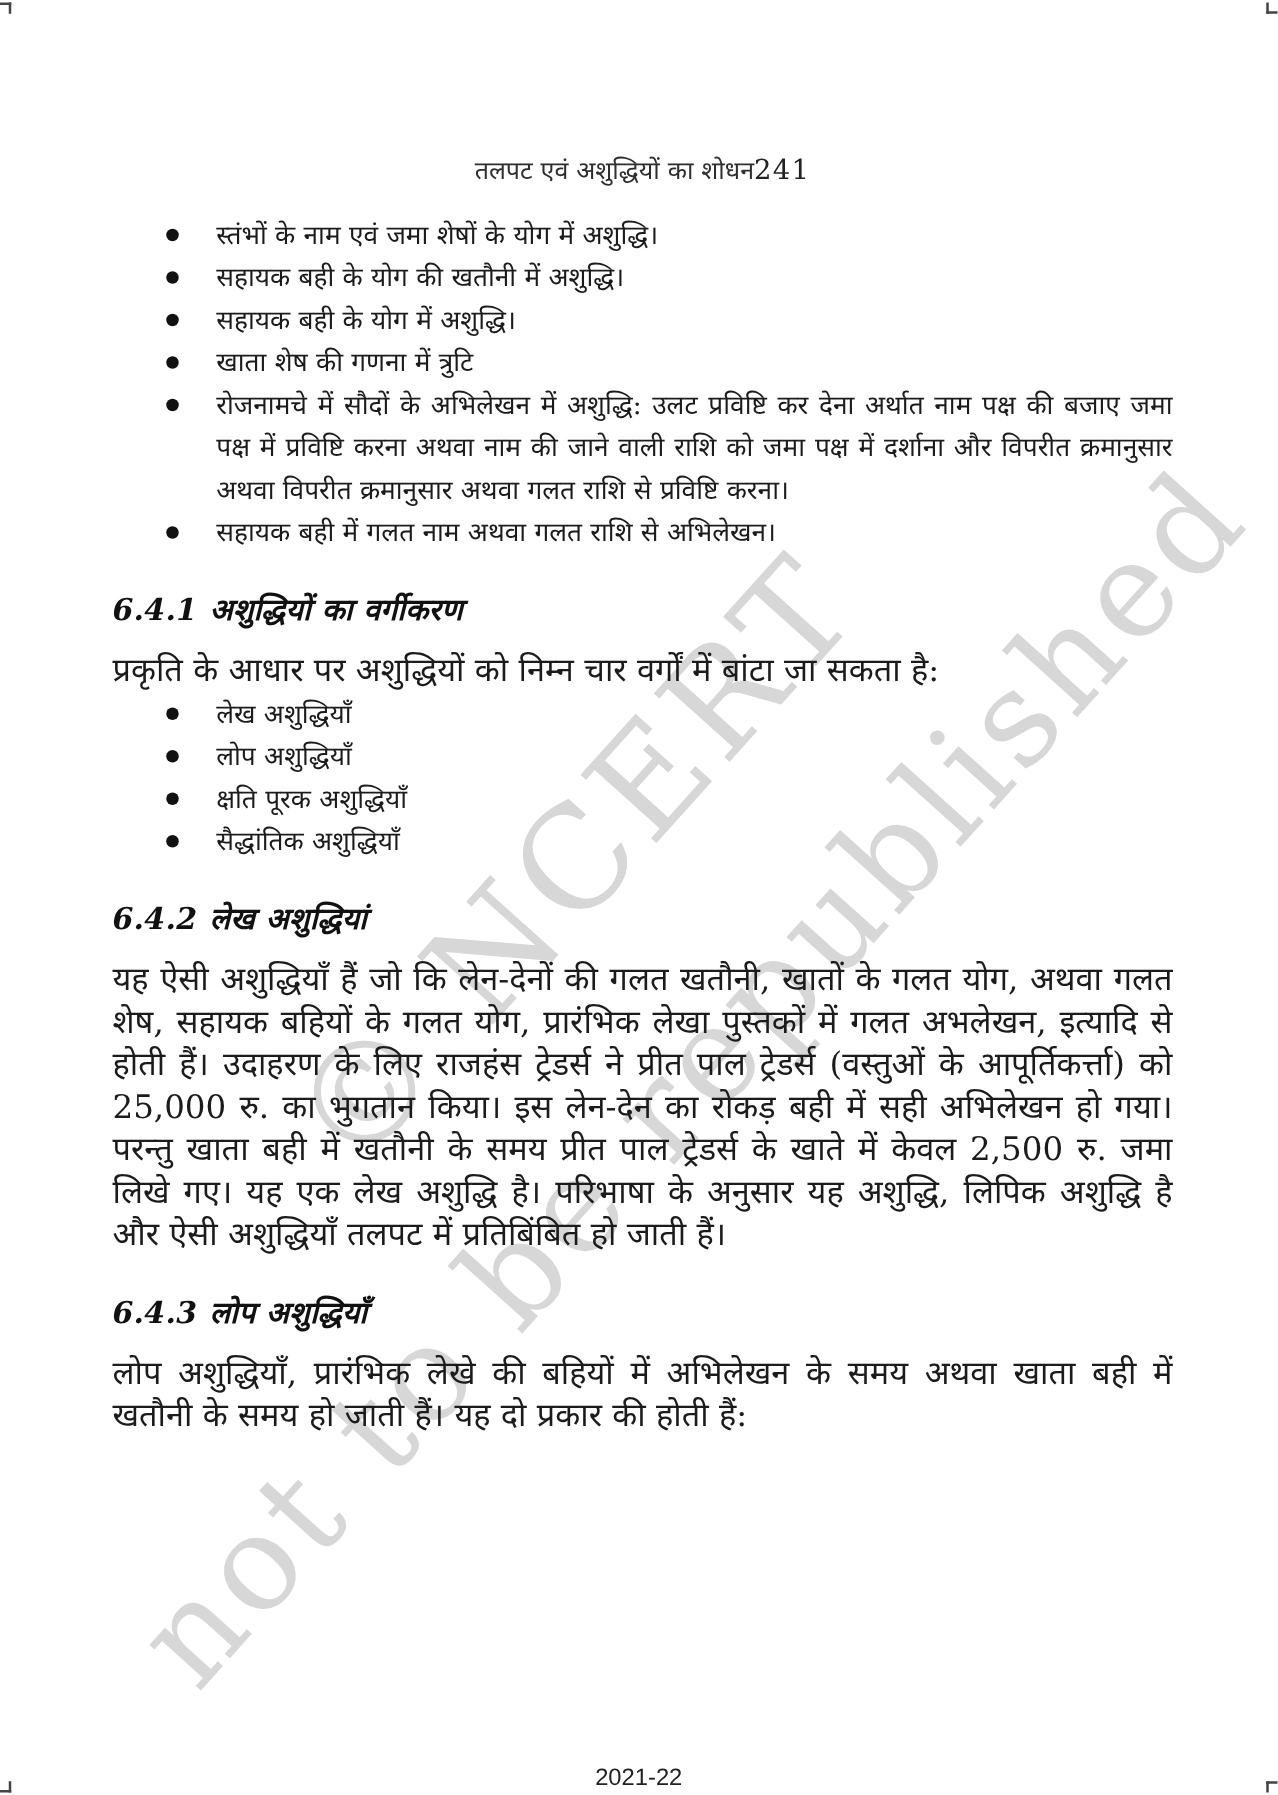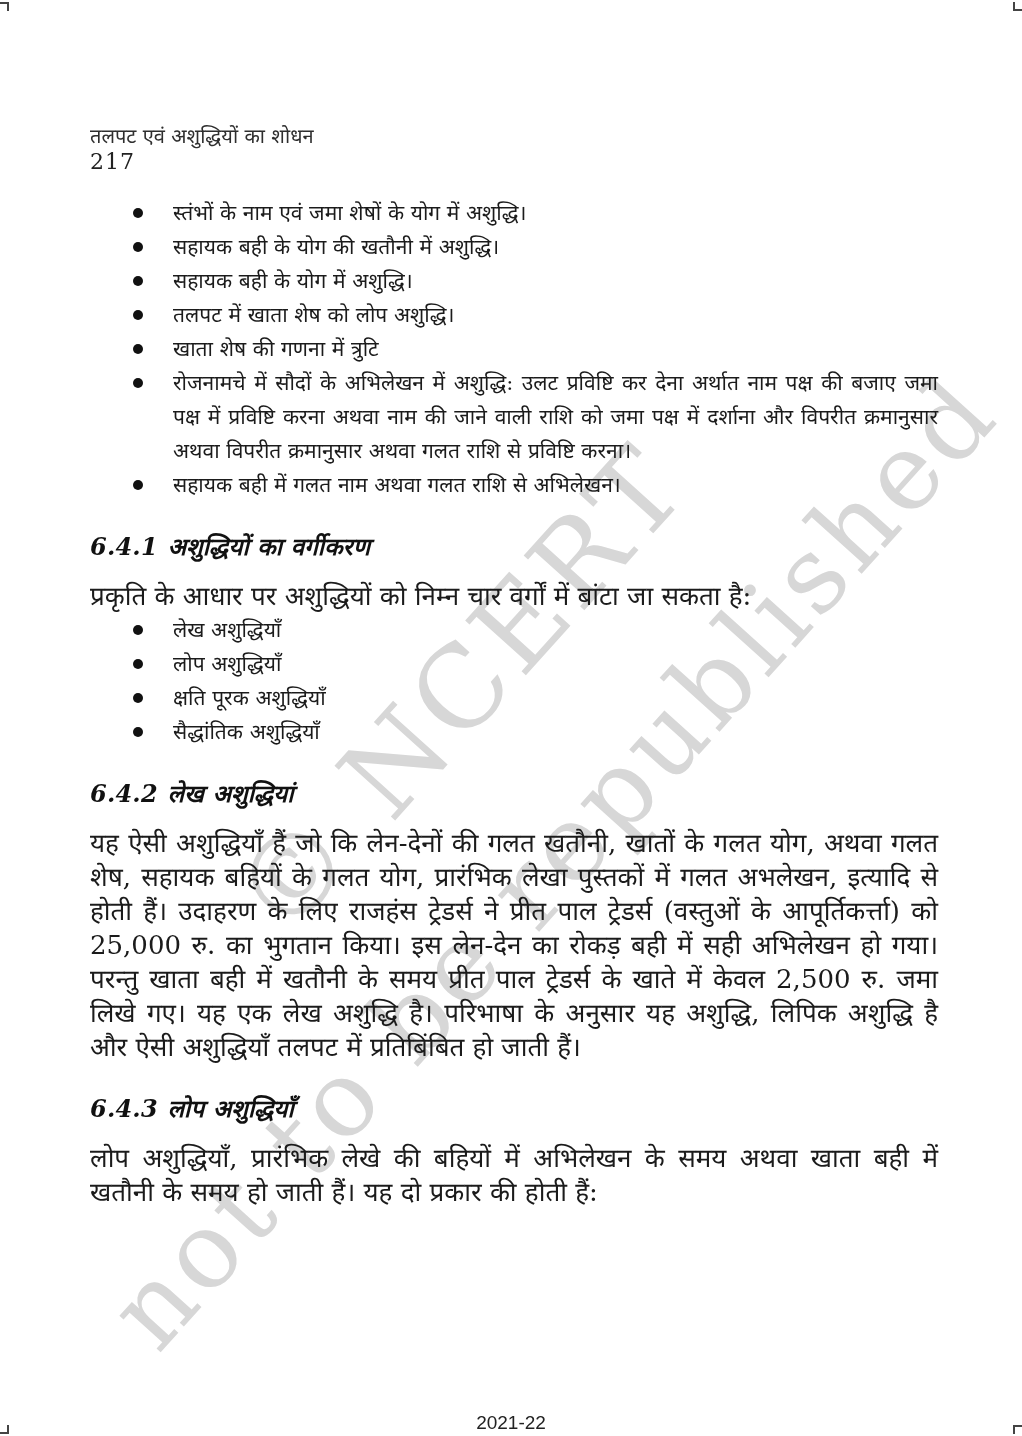--- a/index.html
+++ b/index.html
@@ -38,21 +38,20 @@
     position: absolute;
     left: 90px; top: 122px;
     width: 848px;
     z-index: 1;
   }
   .running-head {
     display: flex;
     justify-content: center;
     align-items: baseline;
     margin-bottom: 22px;
-    flex-direction: column;
   }
   .running-head .title {
     font-size: 20px;
     color: #2e2e2e;
   }
   .running-head .pageno {
     font-size: 22px;
     color: #222222;
     letter-spacing: 1px;
   }
@@ -118,39 +117,35 @@
 
 <div class="crop crop-tl"></div>
 <div class="crop crop-tr"></div>
 <div class="crop crop-bl"></div>
 <div class="crop crop-br"></div>
 
 <div class="content">
 
   <div class="running-head">
     <span class="title">तलपट एवं अशुद्धियों का शोधन</span>
-    <span class="pageno">217</span>
+    <span class="pageno">241</span>
   </div>
 
   <ul class="dot-list body-text">
     <li>
       <span class="bullet"></span>
       <span class="li-text">स्तंभों के नाम एवं जमा शेषों के योग में अशुद्धि।</span>
     </li>
     <li>
       <span class="bullet"></span>
       <span class="li-text">सहायक बही के योग की खतौनी में अशुद्धि।</span>
     </li>
     <li>
       <span class="bullet"></span>
       <span class="li-text">सहायक बही के योग में अशुद्धि।</span>
-    </li>
-    <li>
-      <span class="bullet"></span>
-      <span class="li-text">तलपट में खाता शेष को लोप अशुद्धि।</span>
     </li>
     <li>
       <span class="bullet"></span>
       <span class="li-text">खाता शेष की गणना में त्रुटि</span>
     </li>
     <li>
       <span class="bullet"></span>
       <span class="li-text">रोजनामचे में सौदों के अभिलेखन में अशुद्धि: उलट प्रविष्टि कर देना अर्थात नाम पक्ष की बजाए जमा पक्ष में प्रविष्टि करना अथवा नाम की जाने वाली राशि को जमा पक्ष में दर्शाना और विपरीत क्रमानुसार अथवा विपरीत क्रमानुसार अथवा गलत राशि से प्रविष्टि करना।</span>
     </li>
     <li>

